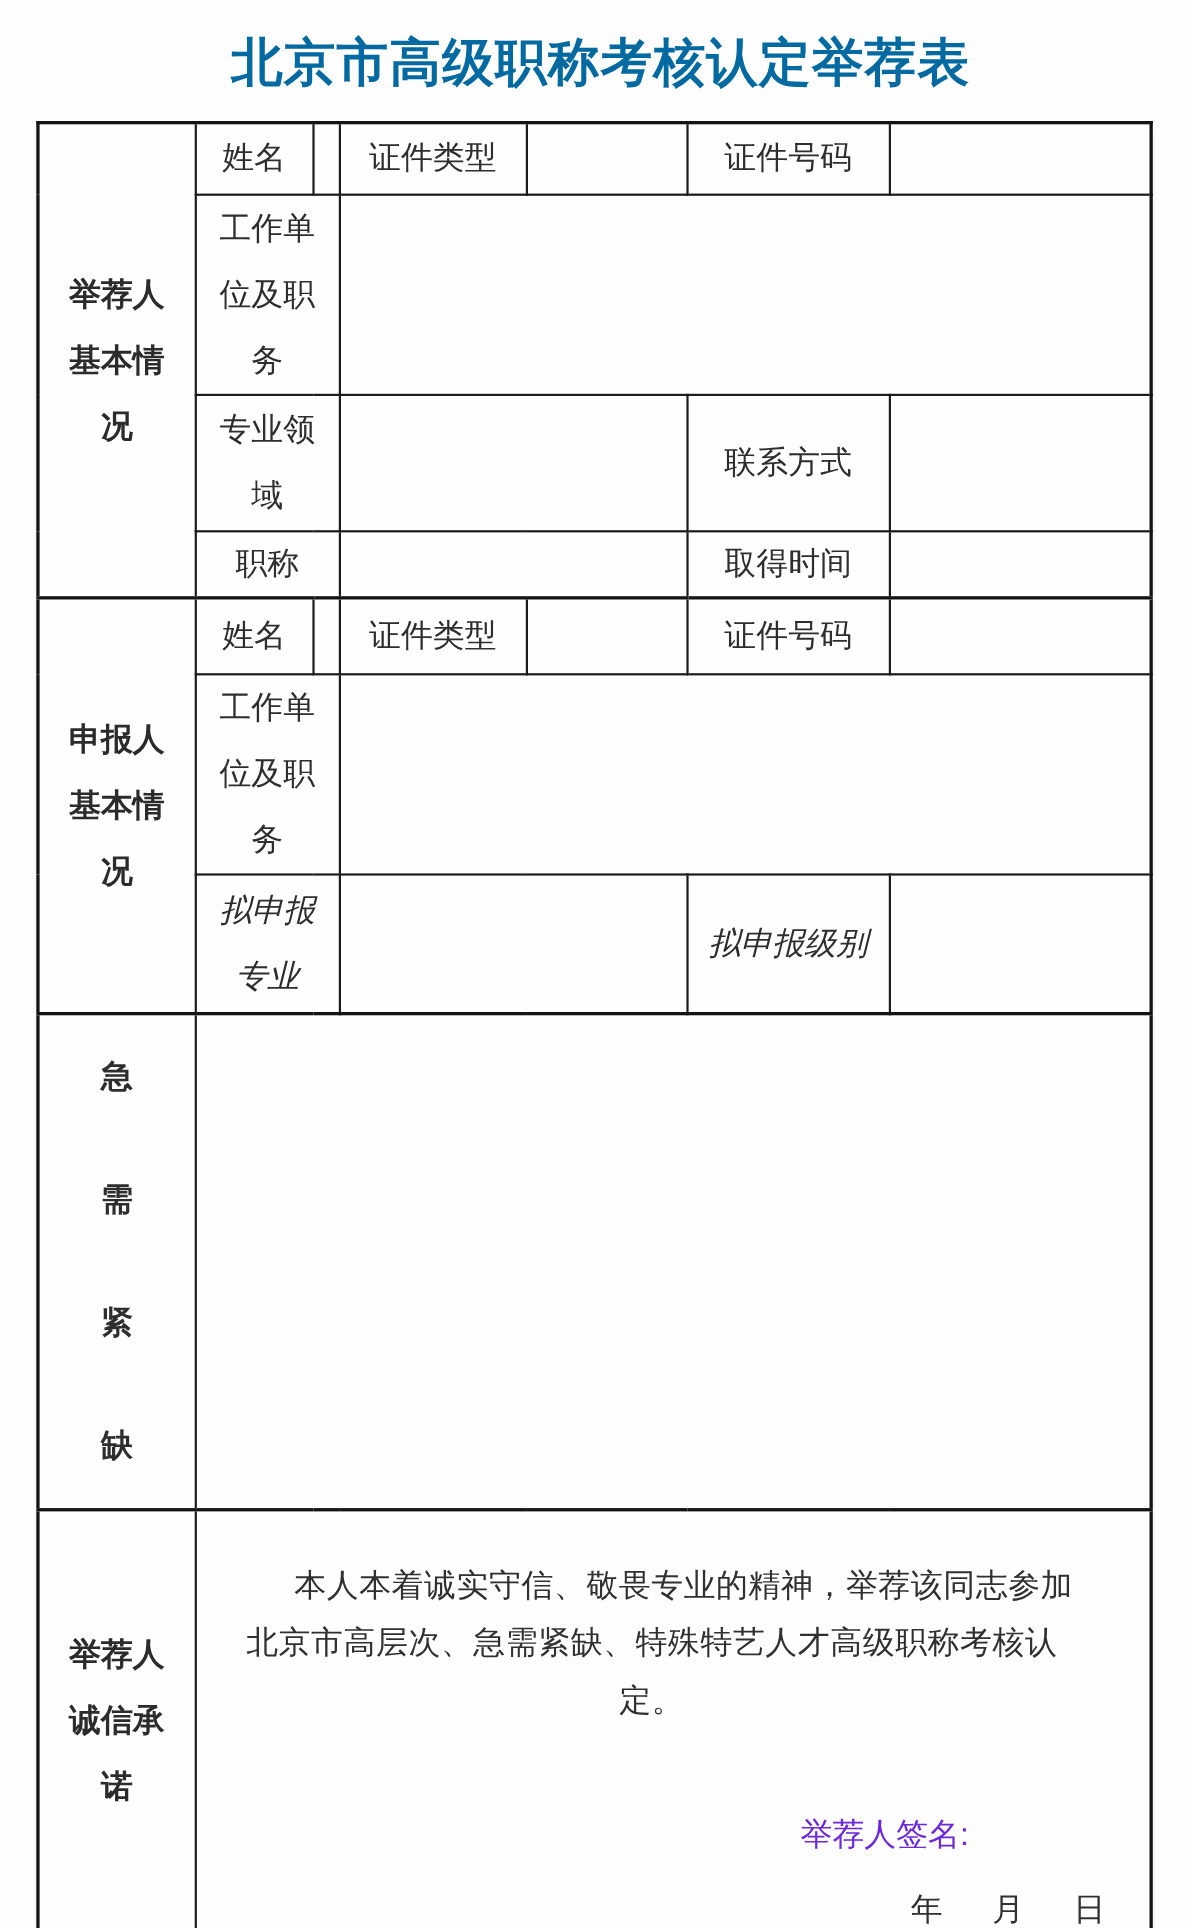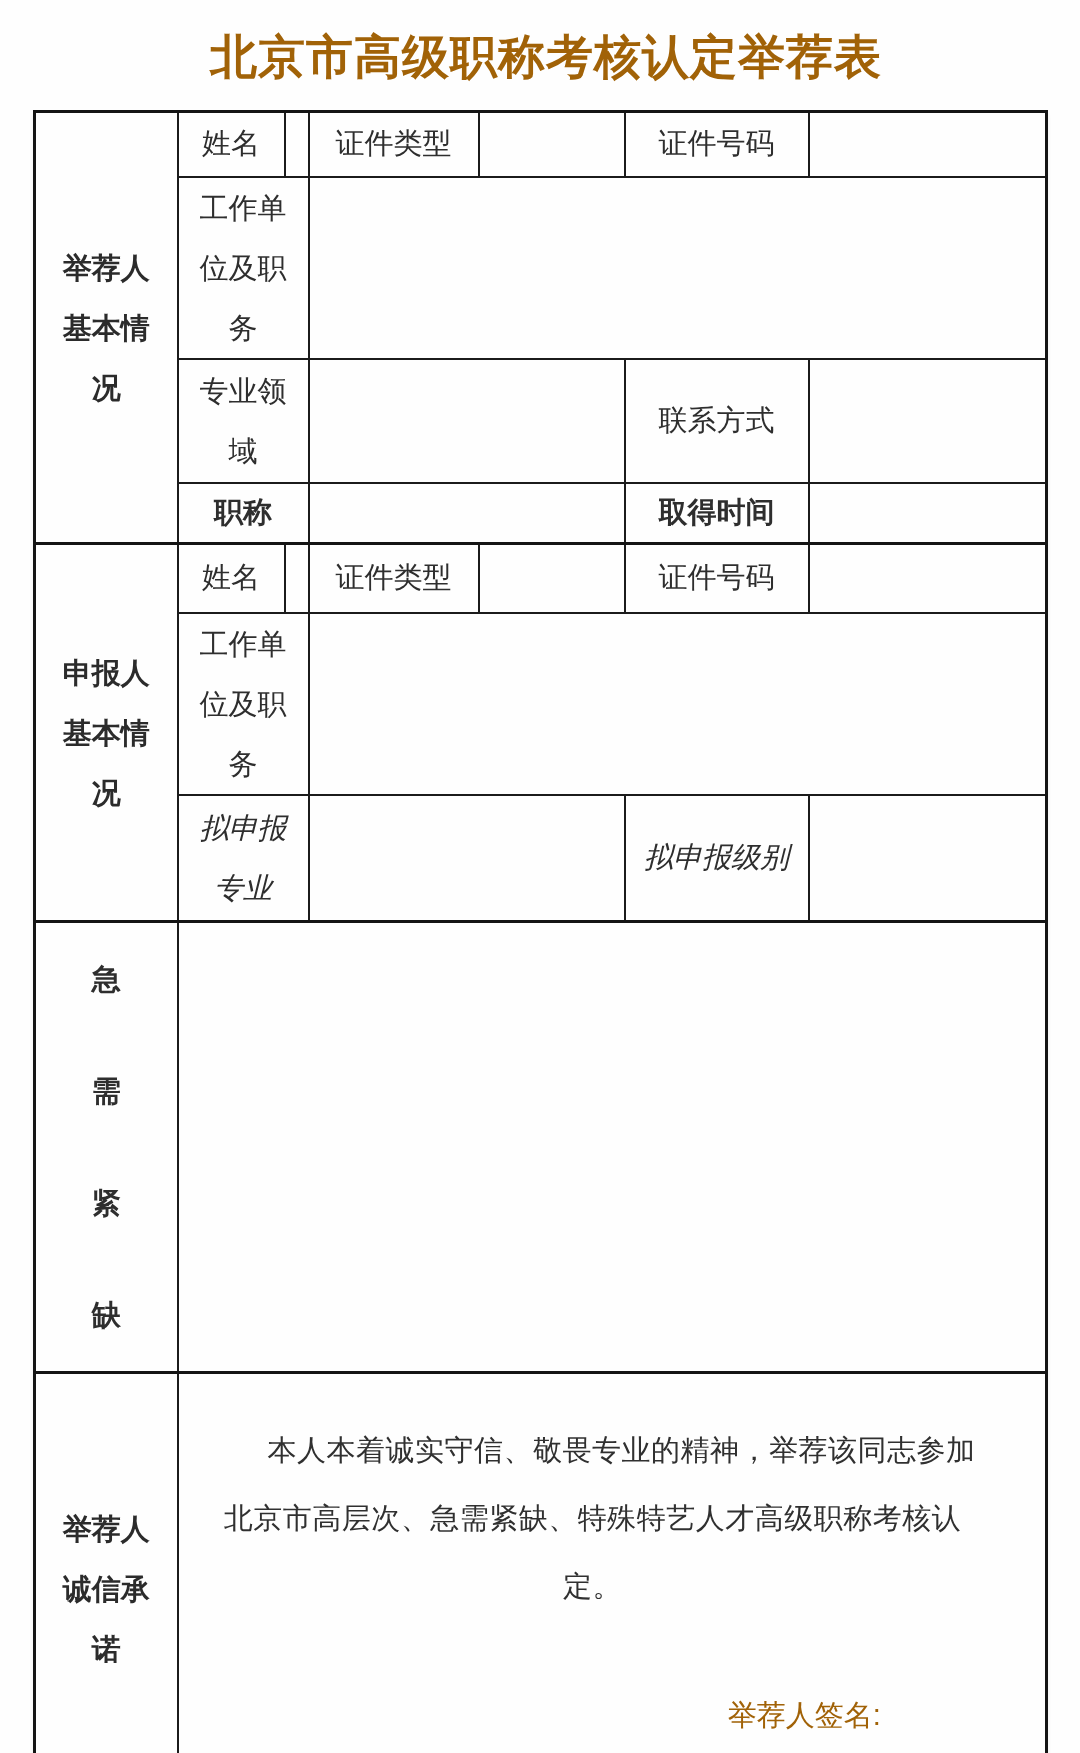--- a/index.html
+++ b/index.html
@@ -14,21 +14,21 @@
     width: 1080px;
     height: 1753px;
     background: #fefefe;
     overflow: hidden;
   }
   .form-title {
     margin: 28px auto 0;
     text-align: center;
     font-size: 47px;
     font-weight: bold;
-    color: #a16207;
+    color: #0369a1;
     letter-spacing: 1px;
     line-height: 58px;
     padding-left: 12px;
   }
   table.form {
     margin: 24px 0 0 33px;
     border-collapse: collapse;
     table-layout: fixed;
     width: 1012px;
     box-shadow: 0 5px 4px rgba(0,0,0,0.07);
@@ -62,49 +62,49 @@
     width: 34px;
     word-break: break-all;
     line-height: 112px;
     font-weight: bold;
   }
 
   
   tr.r1 { height: 65px; }
   tr.r2 { height: 178px; }
   tr.r3 { height: 124px; }
-  tr.r4 { height: 61px; font-weight: bold; }
+  tr.r4 { height: 61px; }
   tr.r5 { height: 69px; }
   tr.r6 { height: 173px; }
   tr.r7 { height: 127px; font-style: italic; }
   tr.r8 { height: 445px; }
   tr.r9 { height: 355px; }
 
   
   td.pledge-cell {
     vertical-align: top;
     text-align: left;
     padding: 0 18px;
   }
   .pledge-statement {
     margin-top: 42px;
     width: 792px;
     text-indent: 58px;
-    line-height: 68px;
+    line-height: 52px;
     font-size: 29px;
     letter-spacing: 0.5px;
     word-break: break-all;
     color: #303030;
   }
   .signature-line {
     margin-top: 76px;
     margin-left: 385px;
     font-size: 29px;
     white-space: nowrap;
-    color: #a16207;
+    color: #6d28d9;
   }
   .date-line {
     margin-top: 28px;
     text-align: right;
     padding-right: 14px;
     font-size: 29px;
     letter-spacing: 8px;
     white-space: nowrap;
     color: #303030;
   }

